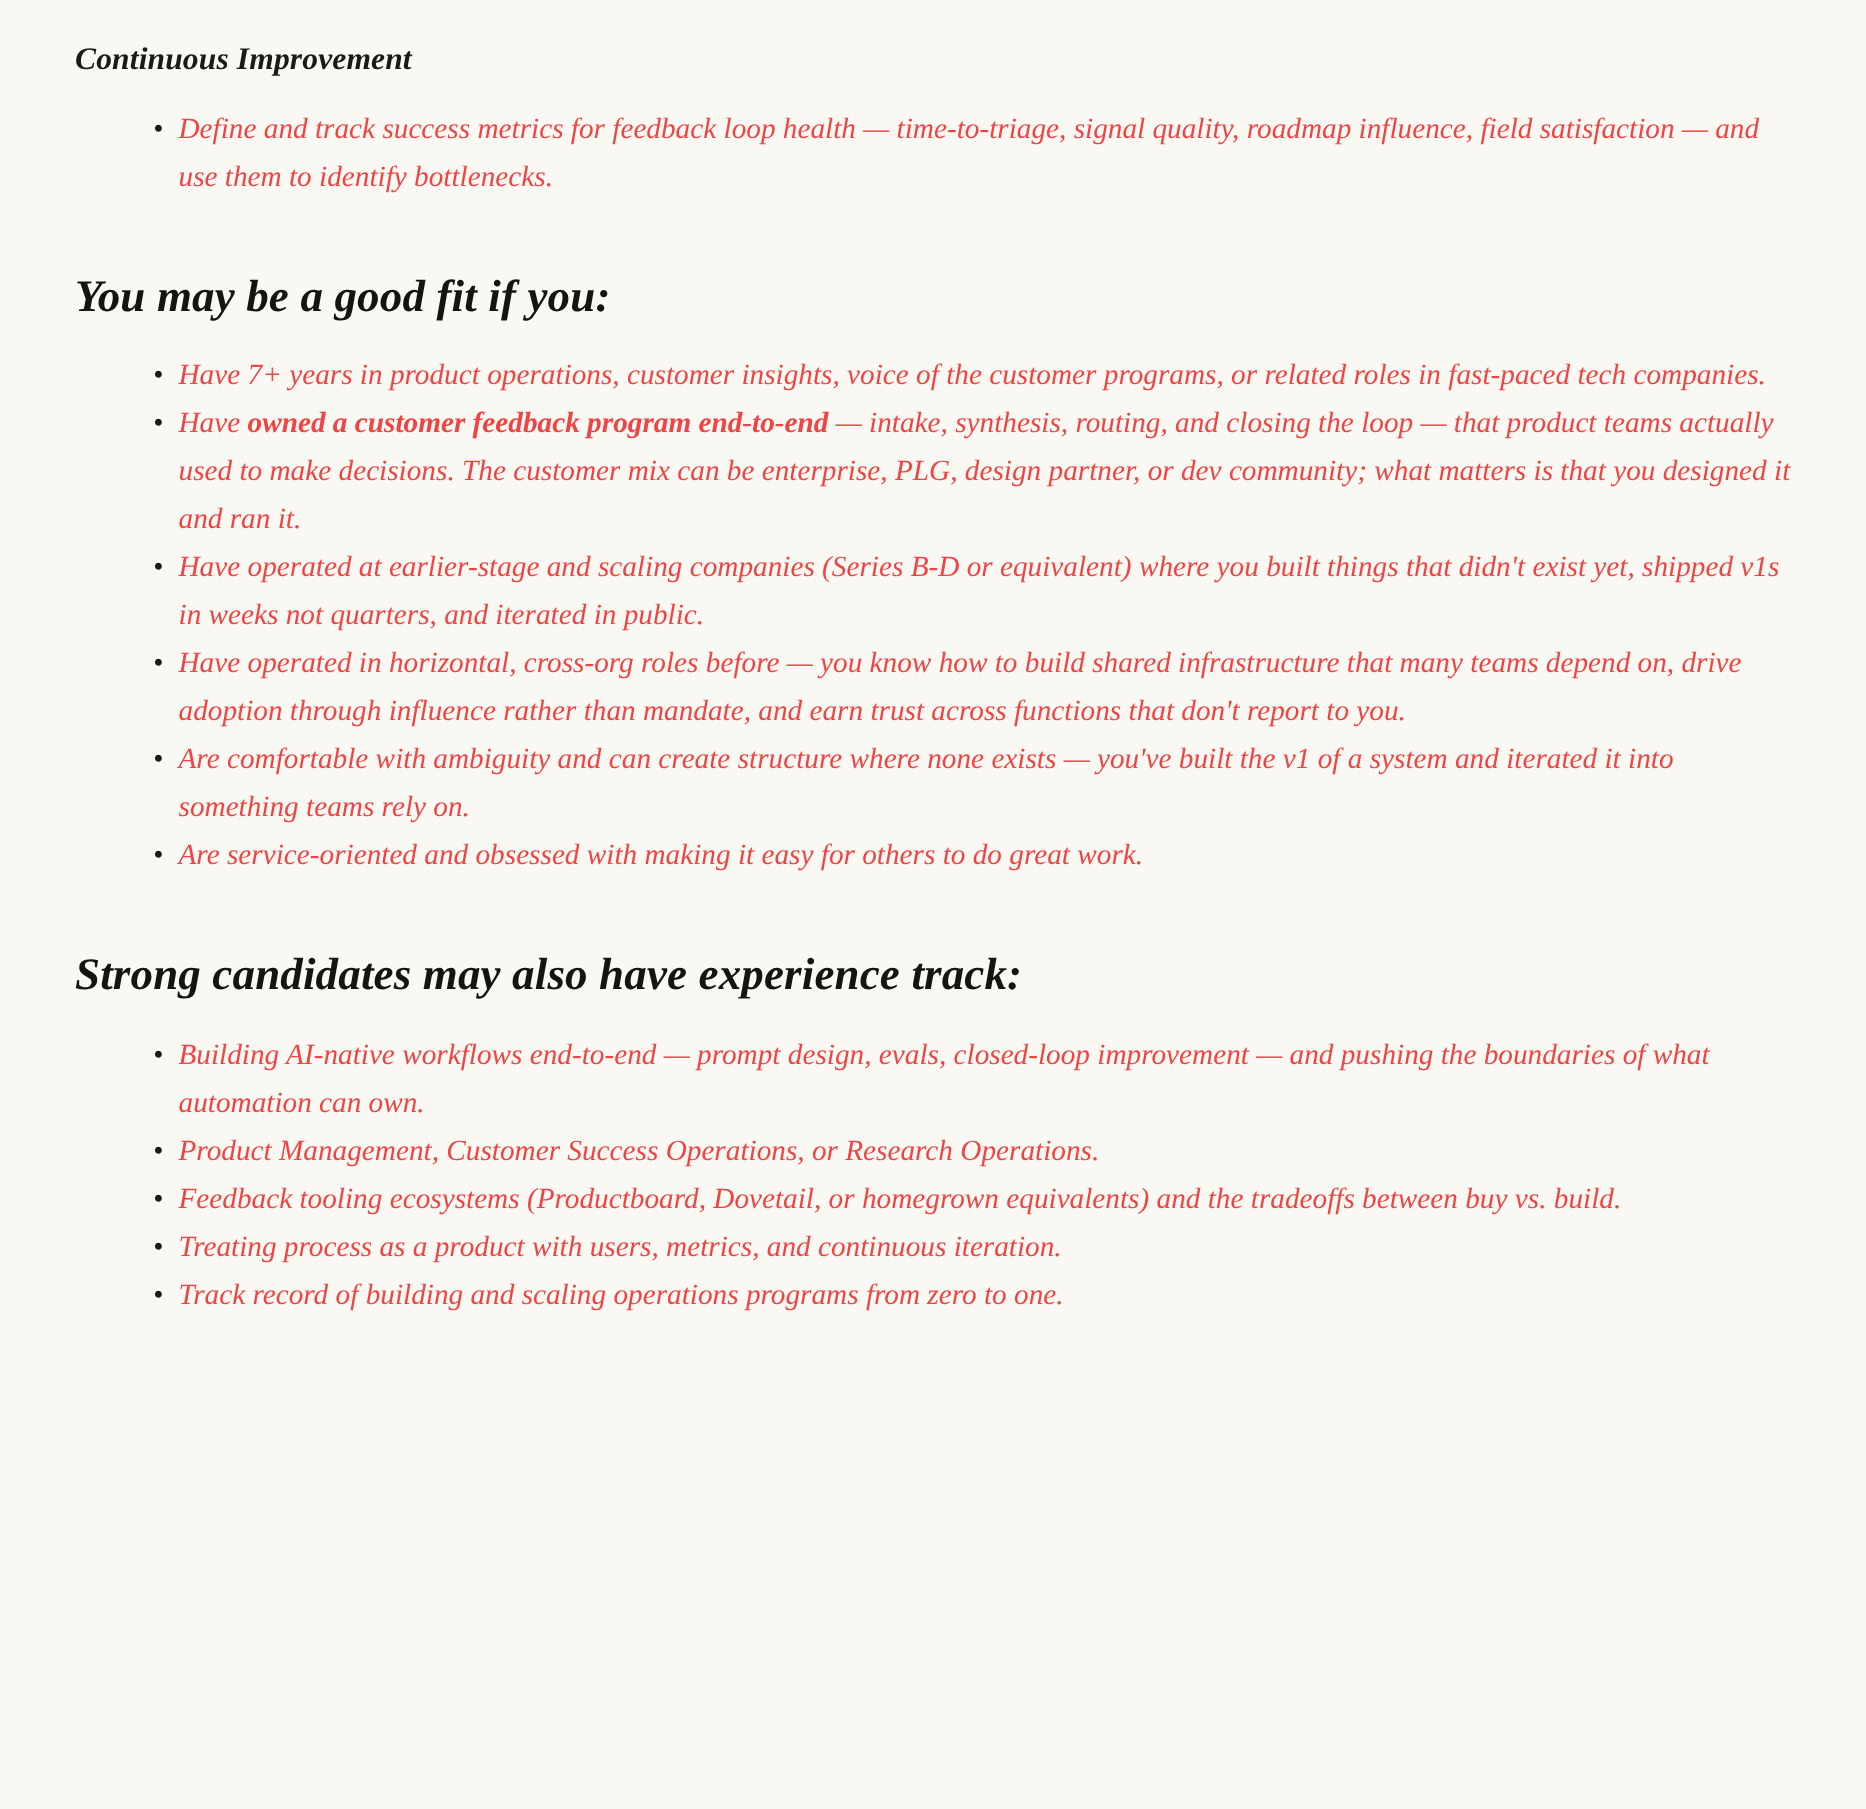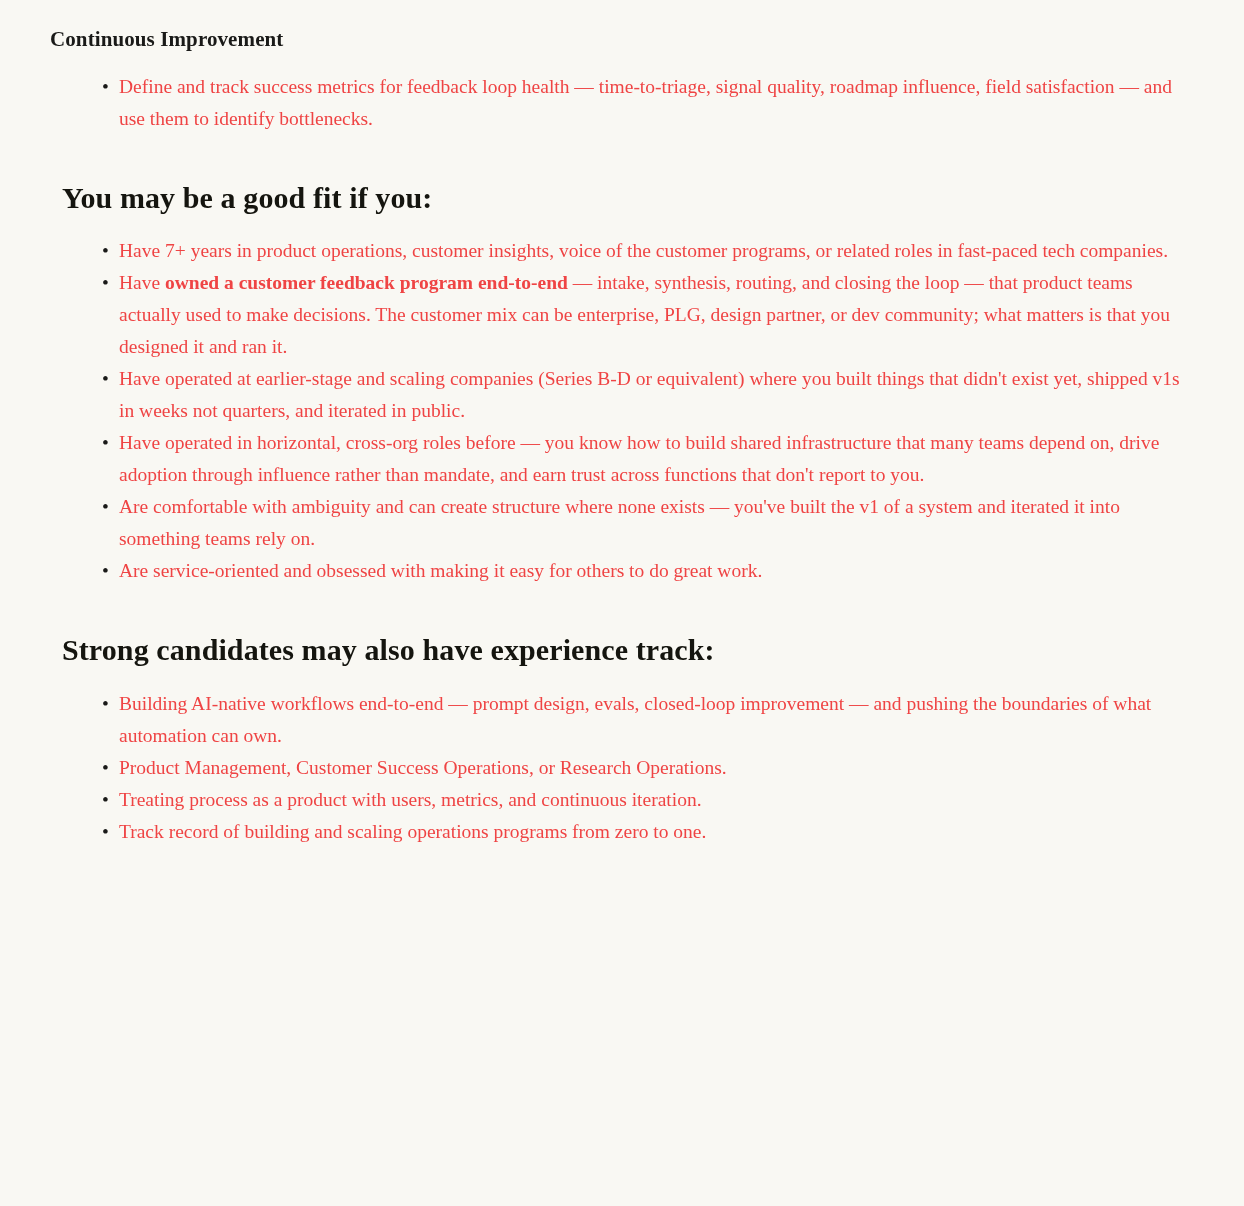--- a/index.html
+++ b/index.html
@@ -11,36 +11,37 @@
     min-height: 1206px;
     background: #f9f8f3;
     font-family: "Liberation Serif", "DejaVu Serif", serif;
     color: #1a1a18;
     -webkit-font-smoothing: antialiased;
   }
   .page {
     box-sizing: border-box;
     width: 1244px;
     padding: 18px 46px 20px 50px;
+    font-style: italic;
   }
 
   
   h3.sub-heading {
     font-size: 21px;
     font-weight: bold;
     line-height: 1.3;
     margin: 8px 0 0 0;
     letter-spacing: 0.1px;
     color: #1a1a18;
   }
   h2.section-heading {
     font-size: 30px;
     font-weight: bold;
     line-height: 1.25;
-    margin: 44px 0 0 12px;
+    margin: 44px 0 0 0;
     letter-spacing: 0.1px;
     color: #15150f;
   }
 
   
   ul.bullets {
     margin: 18px 0 0 0;
     padding-left: 53px;
     list-style: none;
   }
@@ -88,17 +89,18 @@
     <li>Have operated at earlier-stage and scaling companies (Series B-D or equivalent) where you built things that didn't exist yet, shipped v1s in weeks not quarters, and iterated in public.</li>
     <li>Have operated in horizontal, cross-org roles before — you know how to build shared infrastructure that many teams depend on, drive adoption through influence rather than mandate, and earn trust across functions that don't report to you.</li>
     <li>Are comfortable with ambiguity and can create structure where none exists — you've built the v1 of a system and iterated it into something teams rely on.</li>
     <li>Are service-oriented and obsessed with making it easy for others to do great work.</li>
   </ul>
 
   <h2 class="section-heading">Strong candidates may also have experience track:</h2>
   <ul class="bullets tight">
     <li>Building AI-native workflows end-to-end — prompt design, evals, closed-loop improvement — and pushing the boundaries of what automation can own.</li>
     <li>Product Management, Customer Success Operations, or Research Operations.</li>
+    <li>Feedback tooling ecosystems (Productboard, Dovetail, or homegrown equivalents) and the tradeoffs between buy vs. build.</li>
     <li>Treating process as a product with users, metrics, and continuous iteration.</li>
     <li>Track record of building and scaling operations programs from zero to one.</li>
   </ul>
 
 </div>
 
 </body></html>

